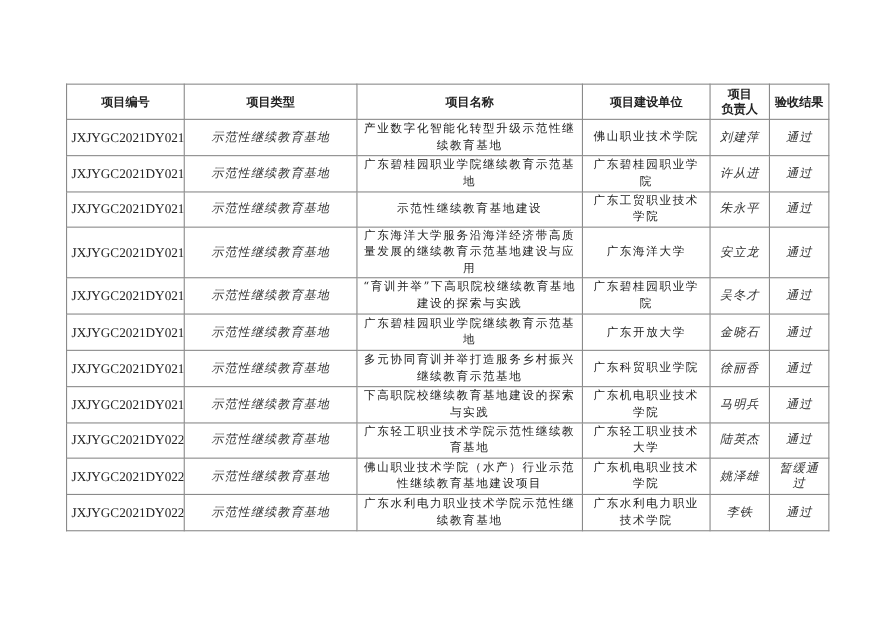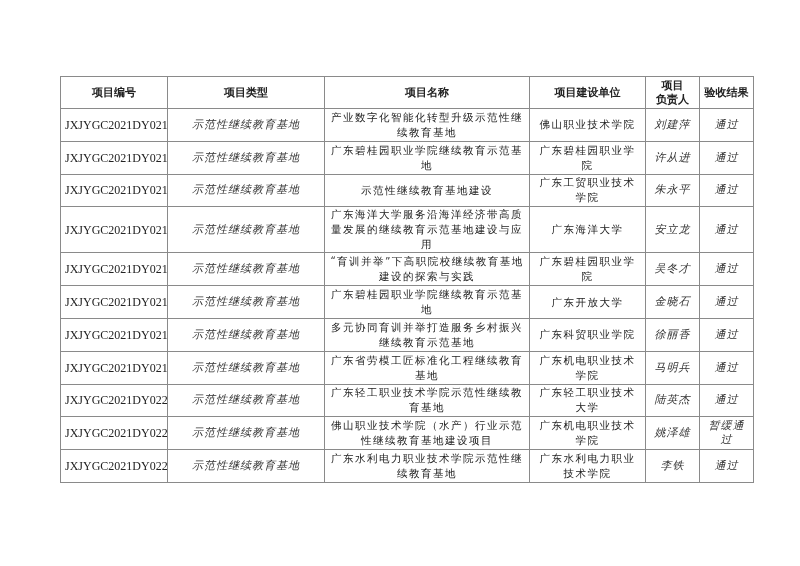--- a/index.html
+++ b/index.html
@@ -97,21 +97,21 @@
         <td class="code">JXJYGC2021DY0218</td>
         <td class="cn">示范性继续教育基地</td>
         <td class="name">多元协同育训并举打造服务乡村振兴继续教育示范基地</td>
         <td class="unit">广东科贸职业学院</td>
         <td class="cn">徐丽香</td>
         <td class="cn">通过</td>
       </tr>
       <tr>
         <td class="code">JXJYGC2021DY0219</td>
         <td class="cn">示范性继续教育基地</td>
-        <td class="name">广东省劳模工匠标准化工程继续教育基地</td>
+        <td class="name">下高职院校继续教育基地建设的探索与实践</td>
         <td class="unit">广东机电职业技术学院</td>
         <td class="cn">马明兵</td>
         <td class="cn">通过</td>
       </tr>
       <tr>
         <td class="code">JXJYGC2021DY0220</td>
         <td class="cn">示范性继续教育基地</td>
         <td class="name">广东轻工职业技术学院示范性继续教育基地</td>
         <td class="unit">广东轻工职业技术大学</td>
         <td class="cn">陆英杰</td>

